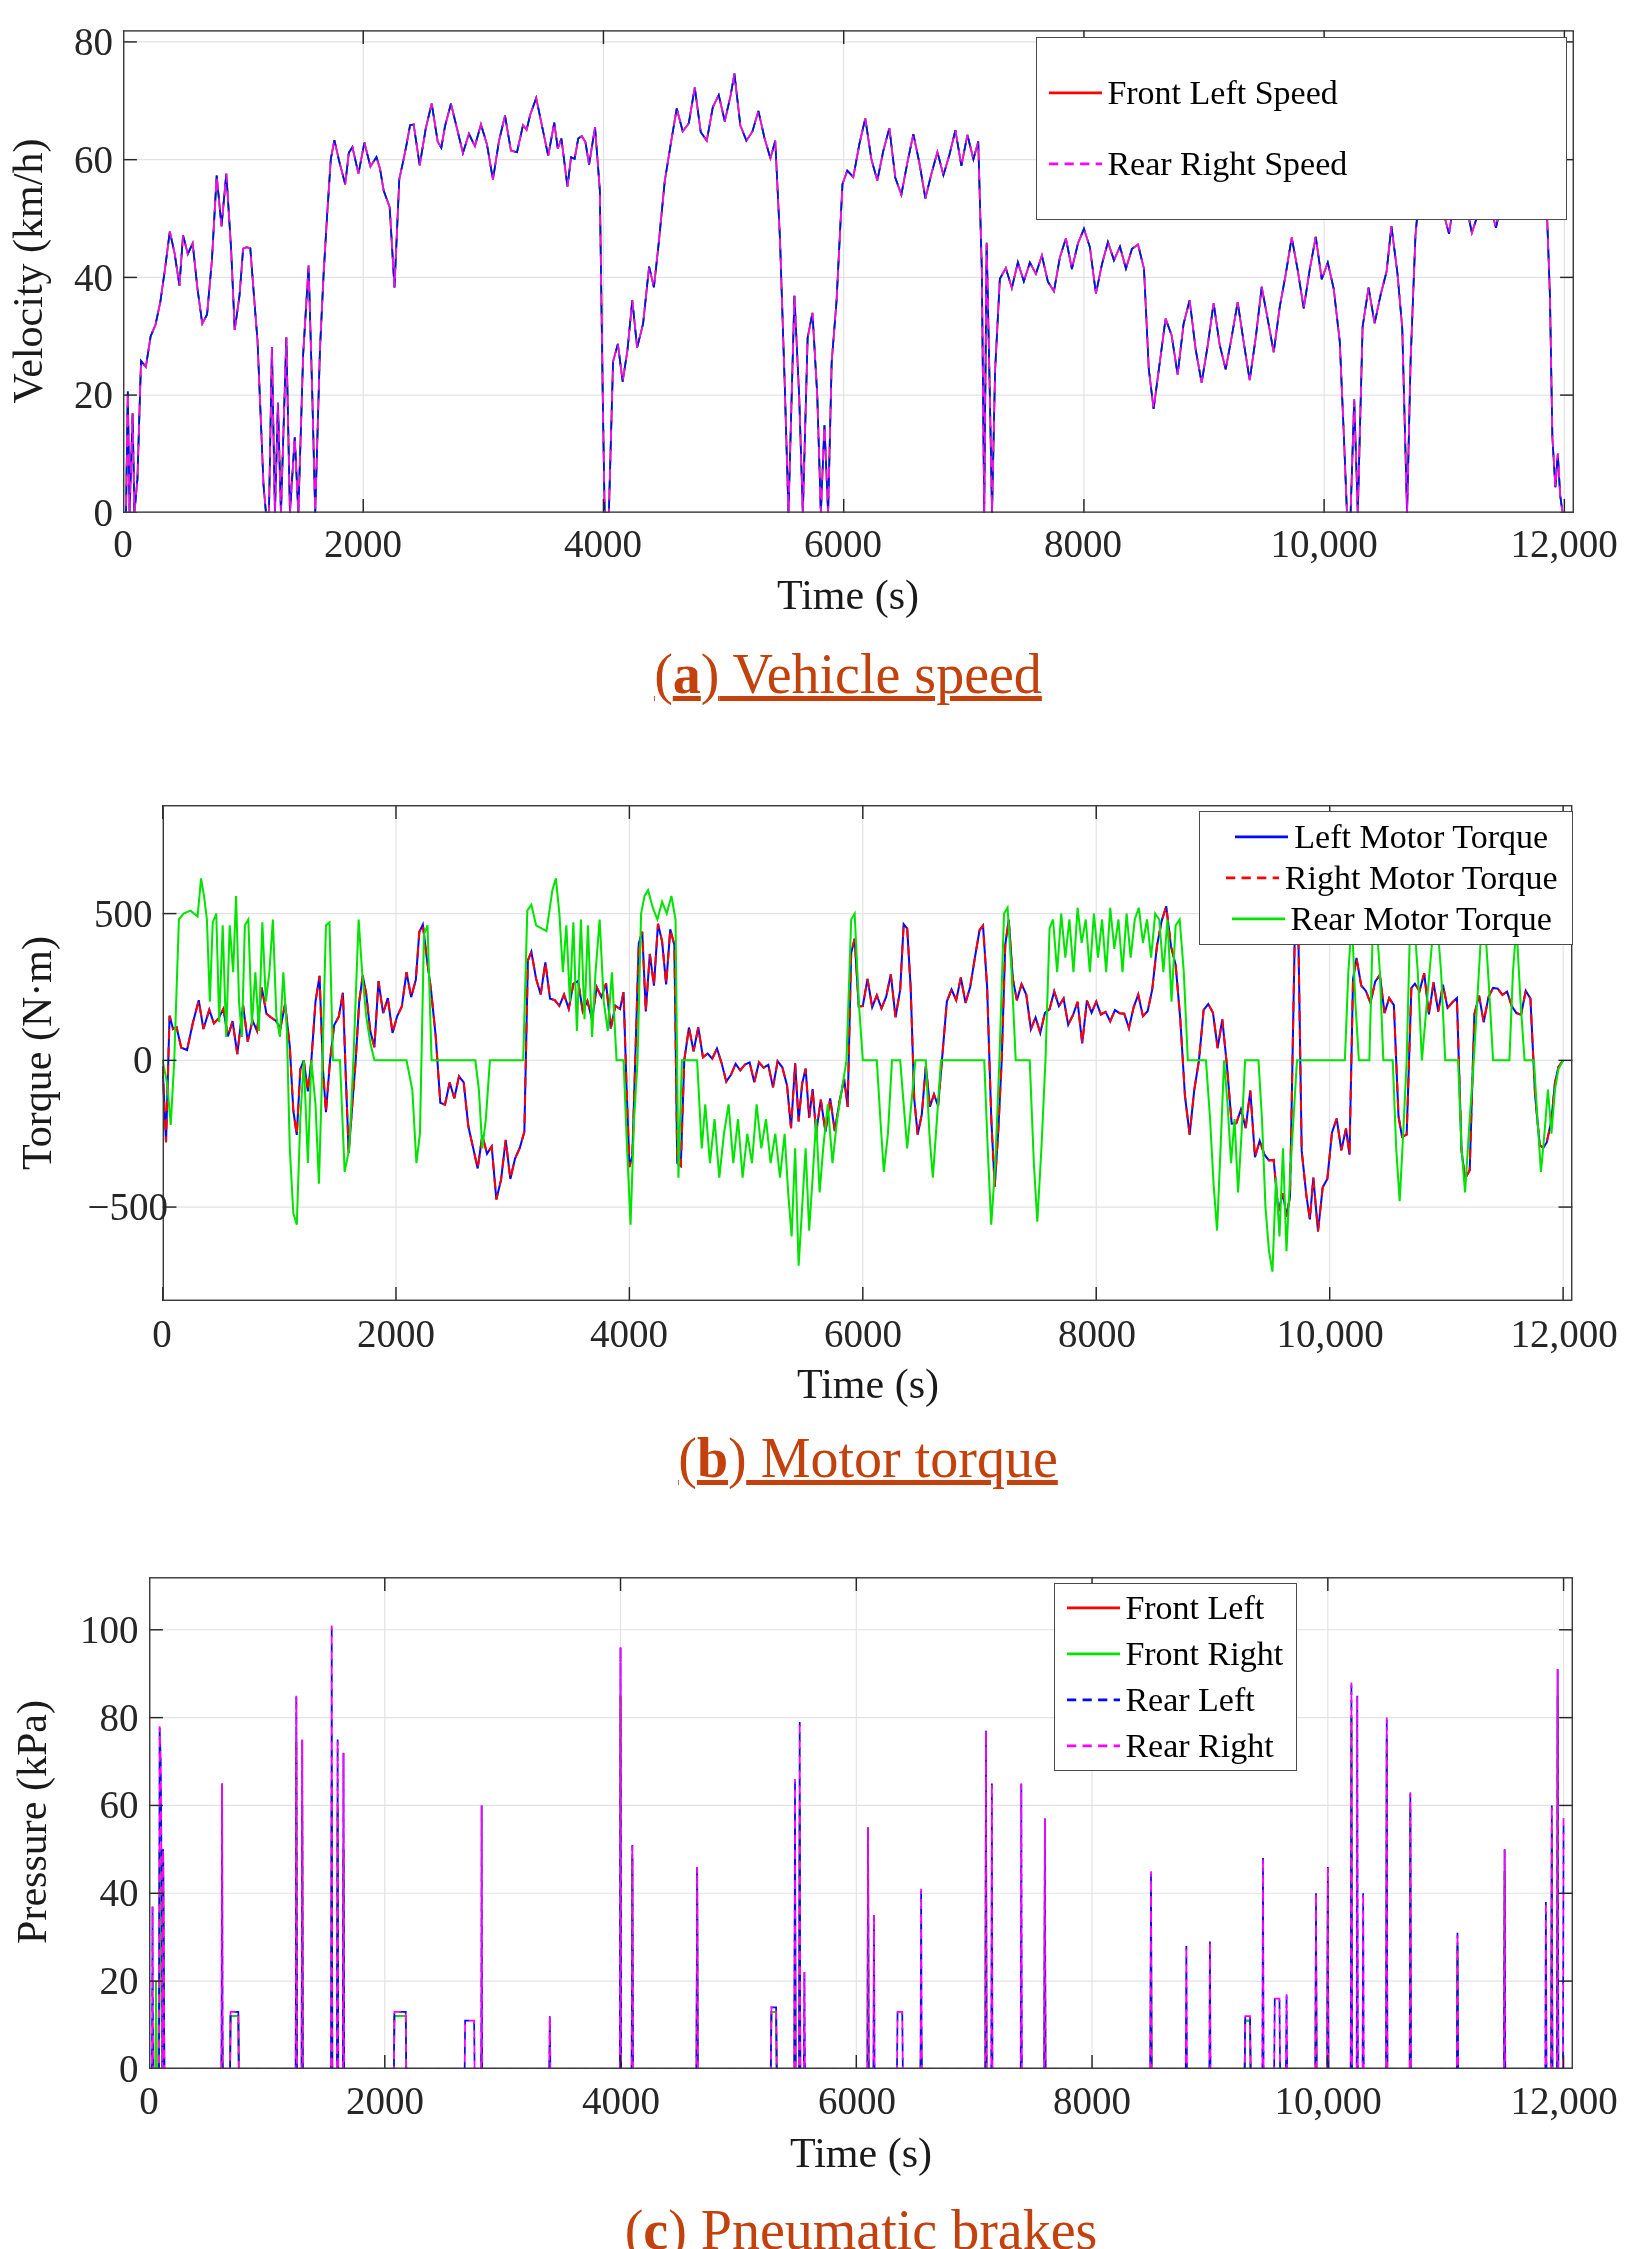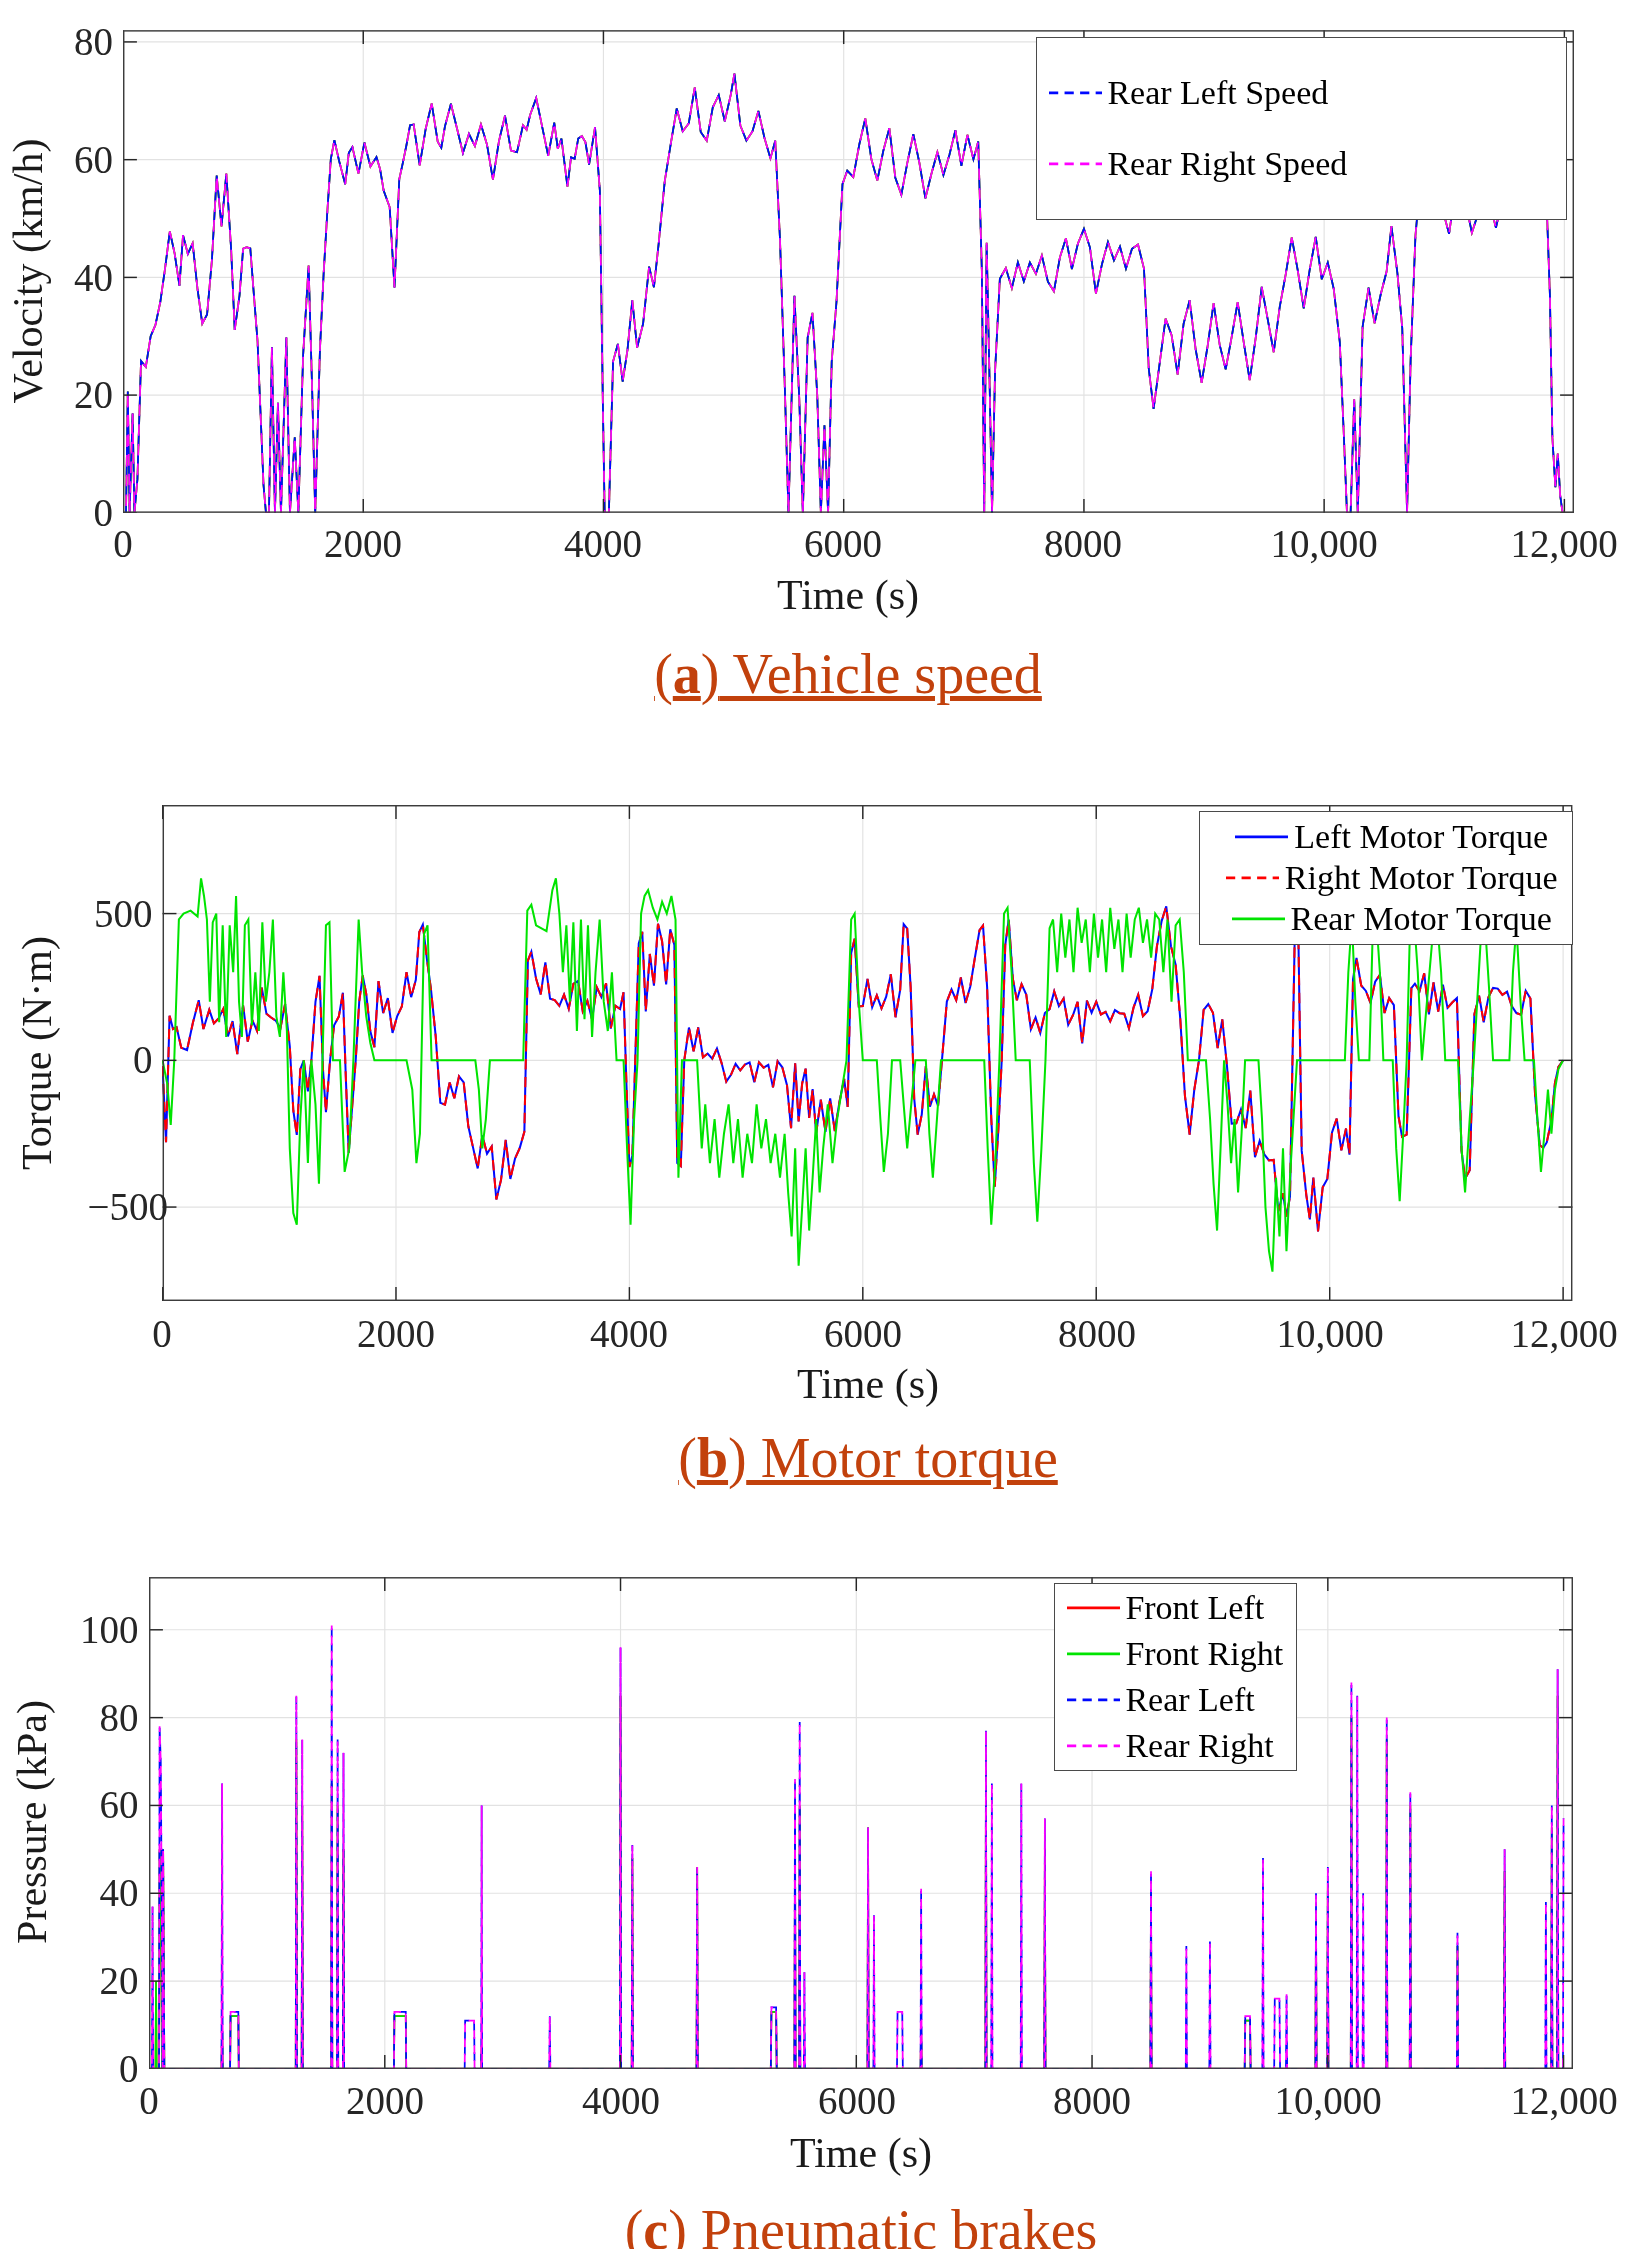--- a/index.html
+++ b/index.html
@@ -66,23 +66,23 @@
         <line x1="0" y1="20.3" x2="24" y2="20.3" stroke="#262626" stroke-width="2.5"></line>
         <line x1="2504" y1="20.3" x2="2480" y2="20.3" stroke="#262626" stroke-width="2.5"></line>
         <rect x="1.25" y="1.25" width="2501.5" height="830.5" fill="none" stroke="#3c3c3c" stroke-width="2.5"></rect>
       </svg>
     <div class="axis-label ylabel" style="left:28px;top:271px;">Velocity (km/h)</div>
     <div class="axis-label xlabel" style="left:848px;top:571px;">Time (s)</div>
     <div class="caption" style="left:848px;top:642px;"><span>(</span><b>a</b><span>)</span><span> Vehicle speed</span></div>
     <div class="legend" id="legend-a" style="left:1036px;top:37px;width:531px;height:183px;">
         <div class="legend-row">
           <svg width="53" height="5.8" viewBox="0 0 92 10">
-            <line x1="0" y1="5" x2="92" y2="5" stroke="#0008ff" stroke-width="5" stroke-dasharray="16 11"></line>
-          </svg>
-          <span class="lg-label">Rear Left Speed</span>
+            <line x1="0" y1="5" x2="92" y2="5" stroke="#ff0000" stroke-width="5"></line>
+          </svg>
+          <span class="lg-label">Front Left Speed</span>
         </div>
         <div class="legend-row">
           <svg width="53" height="5.8" viewBox="0 0 92 10">
             <line x1="0" y1="5" x2="92" y2="5" stroke="#ff00ff" stroke-width="5" stroke-dasharray="16 11"></line>
           </svg>
           <span class="lg-label">Rear Right Speed</span>
         </div>
       </div>
   </div>
 

